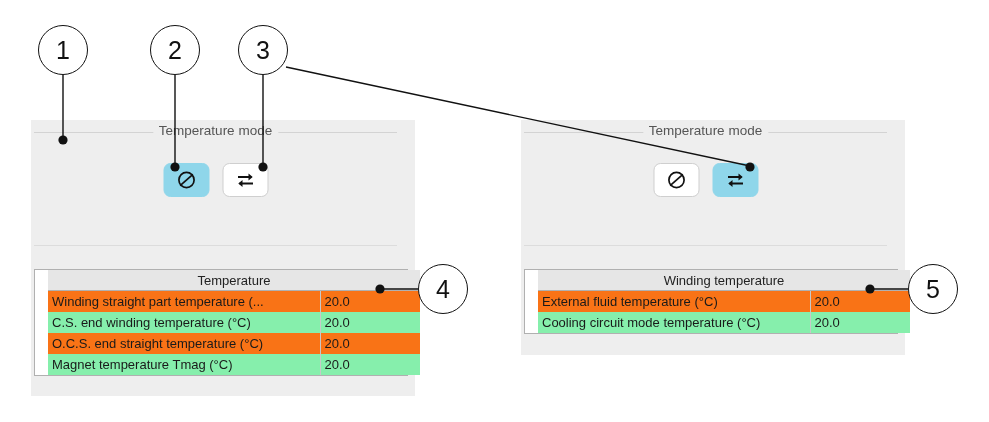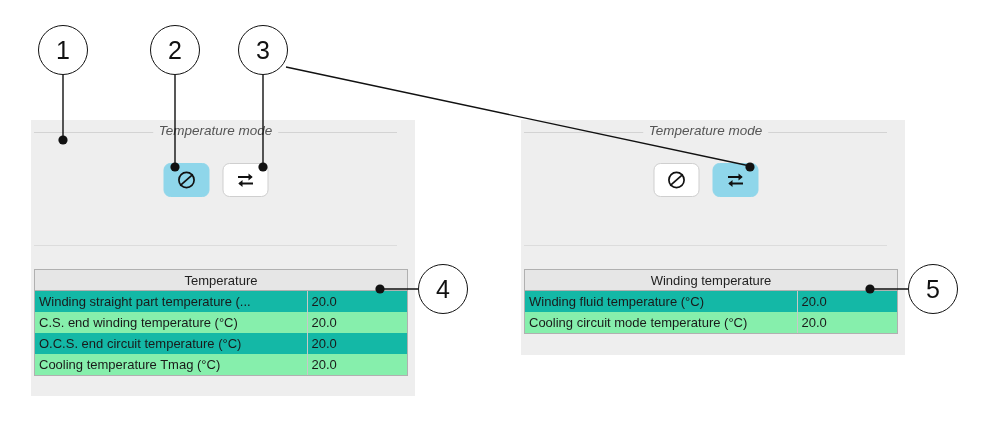--- a/index.html
+++ b/index.html
@@ -56,21 +56,20 @@
   .panel-left  { left: 31px;  top: 120px; width: 384px; height: 276px; }
   .panel-right { left: 521px; top: 120px; width: 384px; height: 235px; }
 
   
   .groupbox {
     position: absolute;
     left: 3px;
     right: 18px;
     top: 12px;
     height: 120px;
-    font-style: italic;
   }
   .group-rule {
     position: absolute;
     left: 0;
     right: 0;
     top: 0;
     height: 1px;
     background: #d3d3d3;
   }
   .group-legend {
@@ -129,20 +128,21 @@
     border: 1px solid #b0b0b0;
     box-sizing: border-box;
     background: #ffffff;
   }
   .tbl {
     border-collapse: collapse;
     width: 100%;
     table-layout: fixed;
     font-size: 13px;
     color: #1a1a1a;
+    margin-left: 13px;
   }
   .tbl th {
     background: #e6e6e6;
     font-weight: normal;
     font-size: 13px;
     color: #222222;
     height: 20px;
     border-bottom: 1px solid #b0b0b0;
     text-align: center;
     padding: 0;
@@ -150,21 +150,21 @@
   .tbl td {
     height: 21px;
     padding: 0 0 0 4px;
     white-space: nowrap;
     overflow: hidden;
     text-overflow: clip;
     vertical-align: middle;
     line-height: 21px;
   }
   .tbl td.c-label { border-right: 1px solid #c8c8c8; }
-  .tbl tr.odd  td { background: #14b8a6; }
+  .tbl tr.odd  td { background: #f97316; }
   .tbl tr.even td { background: #86efac; }
 </style>
 </head>
 <body>
 
 <div id="root">
 
   <svg class="leader-svg" viewBox="0 0 989 422" xmlns="http://www.w3.org/2000/svg">
     <line x1="63" y1="75" x2="63" y2="139" stroke="#111111" stroke-width="1.4"></line>
     <line x1="175" y1="75" x2="175" y2="166" stroke="#111111" stroke-width="1.4"></line>
@@ -240,25 +240,25 @@
         <tbody>
           <tr class="odd">
             <td class="c-label">Winding straight part temperature (...</td>
             <td>20.0</td>
           </tr>
           <tr class="even">
             <td class="c-label">C.S. end winding temperature (°C)</td>
             <td>20.0</td>
           </tr>
           <tr class="odd">
-            <td class="c-label">O.C.S. end circuit temperature (°C)</td>
+            <td class="c-label">O.C.S. end straight temperature (°C)</td>
             <td>20.0</td>
           </tr>
           <tr class="even">
-            <td class="c-label">Cooling temperature Tmag (°C)</td>
+            <td class="c-label">Magnet temperature Tmag (°C)</td>
             <td>20.0</td>
           </tr>
         </tbody>
       </table>
     </div>
   </div>
 
   <div class="panel panel-right">
 
     <div class="groupbox">
@@ -295,21 +295,21 @@
             <col style="width:272px">
             <col>
           </colgroup>
         <thead>
           <tr>
             <th colspan="2">Winding temperature</th>
           </tr>
         </thead>
         <tbody>
           <tr class="odd">
-            <td class="c-label">Winding fluid temperature (°C)</td>
+            <td class="c-label">External fluid temperature (°C)</td>
             <td>20.0</td>
           </tr>
           <tr class="even">
             <td class="c-label">Cooling circuit mode temperature (°C)</td>
             <td>20.0</td>
           </tr>
         </tbody>
       </table>
     </div>
   </div>

